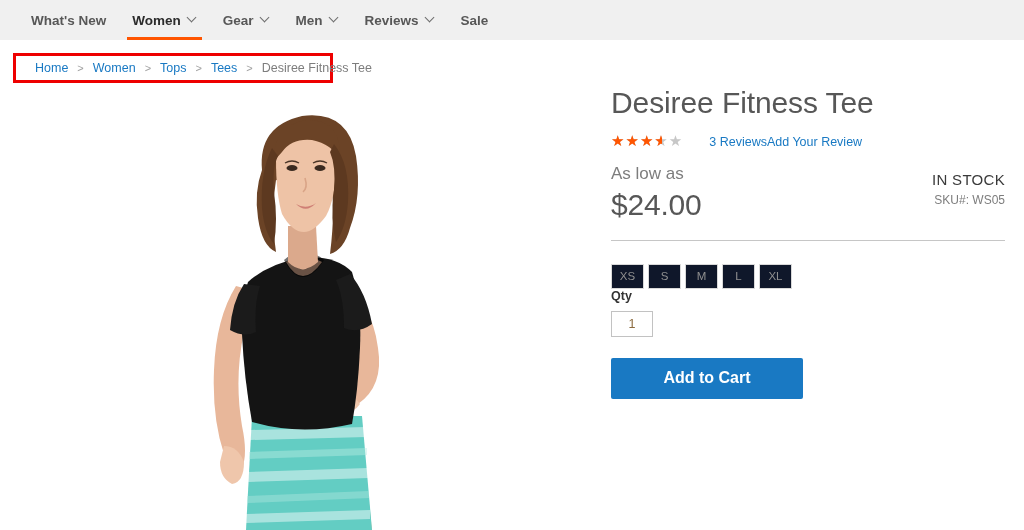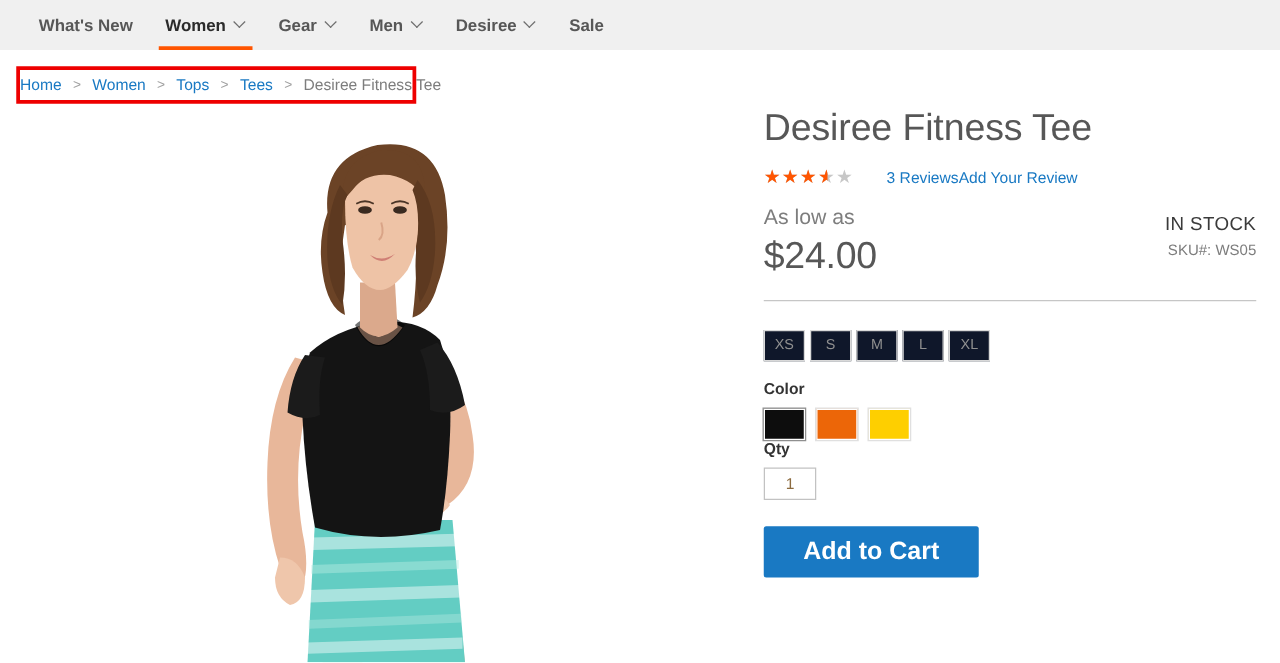--- a/index.html
+++ b/index.html
@@ -75,21 +75,21 @@
   .crumb-wrap {
     position: absolute;
     left: 13px;
     top: 53px;
     width: 320px;
     height: 30px;
     border: 3px solid #ee0000;
     box-sizing: border-box;
     display: flex;
     align-items: center;
-    padding-left: 0;
+    padding-left: 19px;
     background: #ffffff;
   }
   .crumb {
     font-size: 12.5px;
     color: #1979c3;
     cursor: pointer;
     white-space: nowrap;
   }
   .crumb.current {
     color: #7d7d7d;
@@ -255,25 +255,25 @@
     color: #8c6b3f;
     font-size: 12.5px;
     text-align: center;
     margin-top: 8px;
     box-sizing: border-box;
     font-family: "Liberation Sans", sans-serif;
     display: block;
   }
   .atc {
     margin-top: 21px;
-    width: 172px;
+    width: 192px;
     height: 41px;
     background: #1979c3;
     color: #ffffff;
-    font-size: 20px;
+    font-size: 16px;
     font-weight: bold;
     border: none;
     border-radius: 2px;
     cursor: pointer;
     font-family: "Liberation Sans", sans-serif;
   }
 </style>
 </head>
 <body>
 
@@ -287,21 +287,21 @@
   </div>
   <div class="nav-item">
     <span>Gear</span>
     <span class="chev"></span>
   </div>
   <div class="nav-item">
     <span>Men</span>
     <span class="chev"></span>
   </div>
   <div class="nav-item">
-    <span>Desiree</span>
+    <span>Reviews</span>
     <span class="chev"></span>
   </div>
   <div class="nav-item">
     <span>Sale</span>
   </div>
 </div>
 
 <div class="crumb-wrap">
   <span class="crumb">Home</span>
   <span class="crumb-sep">&gt;</span>
@@ -396,28 +396,20 @@
     <div class="size-block">
       <div class="swatch-row">
         <div class="size-sw">XS</div>
         <div class="size-sw">S</div>
         <div class="size-sw">M</div>
         <div class="size-sw">L</div>
         <div class="size-sw">XL</div>
       </div>
     </div>
 
-    <div class="color-block">
-      <div class="opt-label">Color</div>
-      <div class="swatch-row">
-        <div class="color-sw selected" id="cs0" style="background: rgb(13, 13, 13);"></div>
-        <div class="color-sw" id="cs1" style="background: rgb(236, 102, 8);"></div>
-        <div class="color-sw" id="cs2" style="background: rgb(254, 207, 0);"></div>
-      </div>
-    </div>
 
     <div class="qty-block">
       <div class="opt-label">Qty</div>
       <input class="qty-input" type="text" value="1" style="">
     </div>
 
     <button class="atc">Add to Cart</button>
   </div>
 </div>
 

